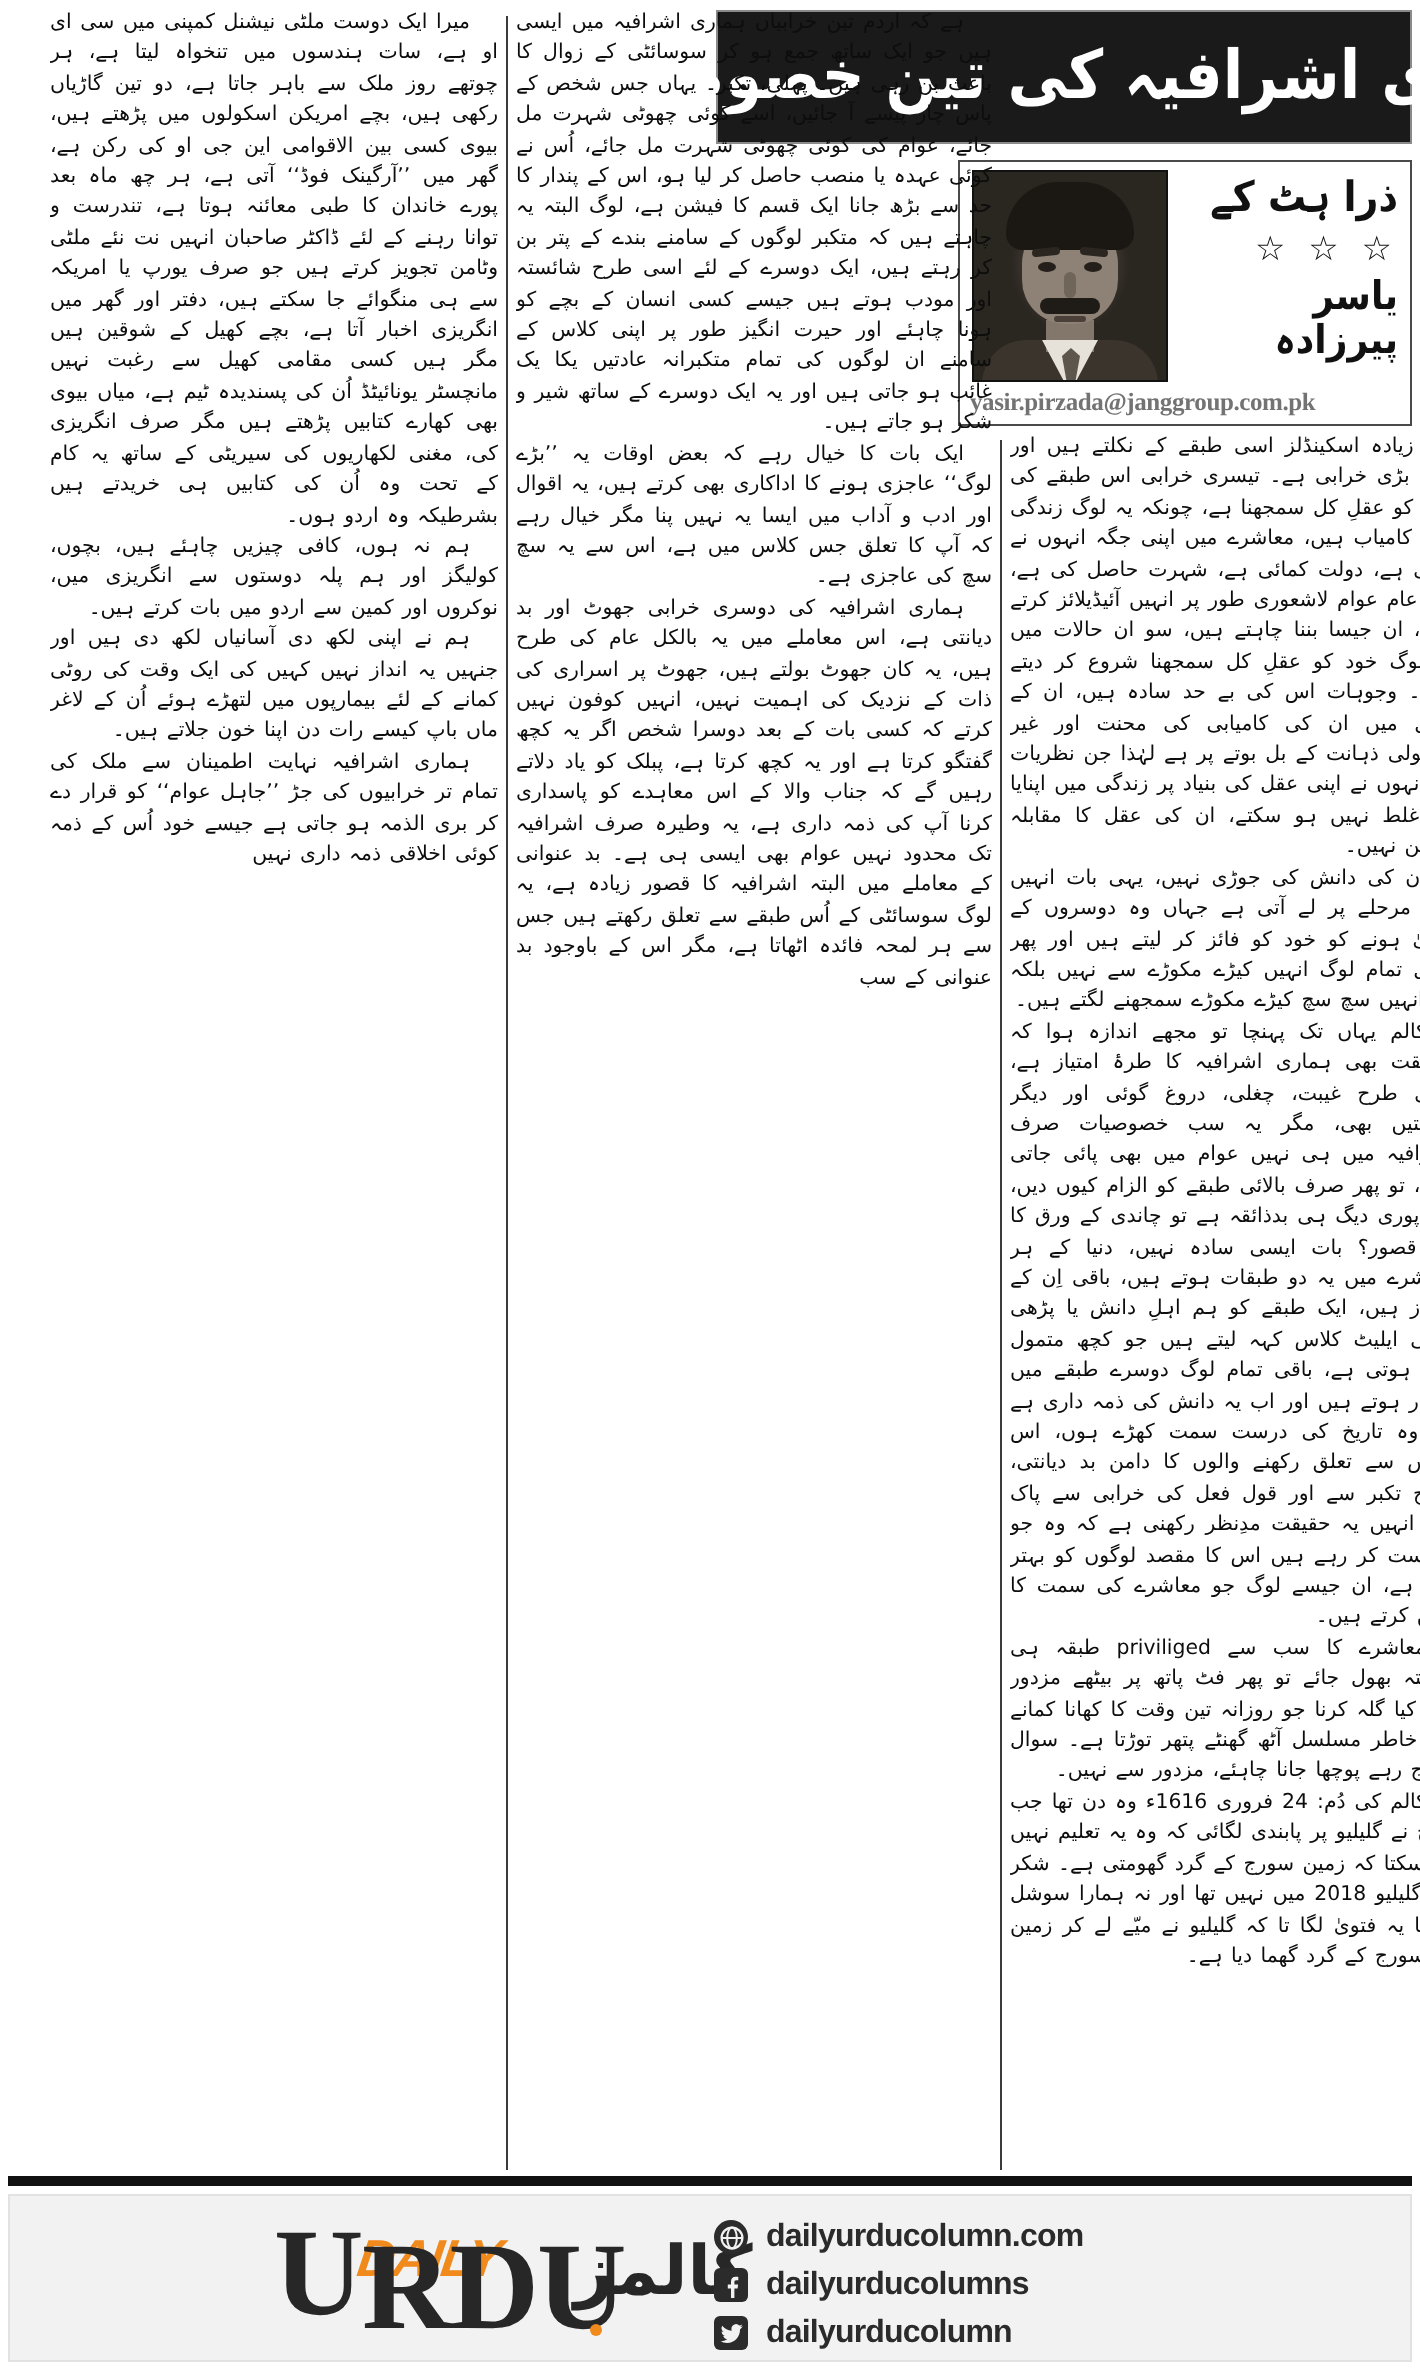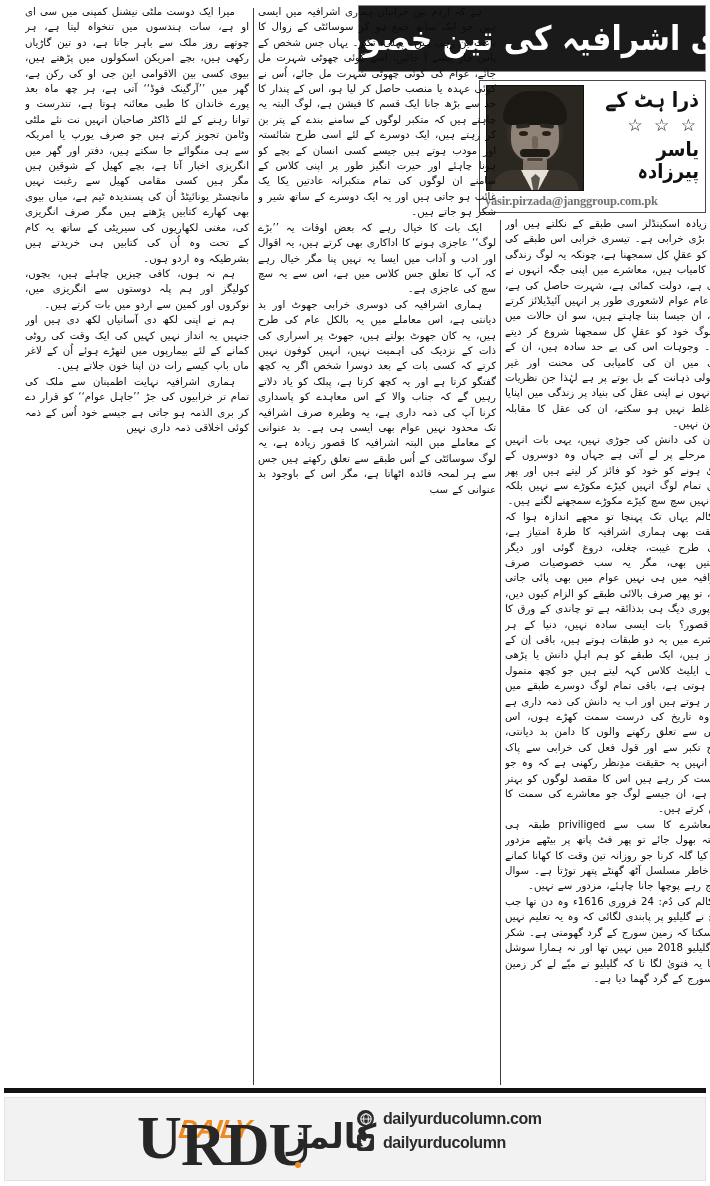--- a/index.html
+++ b/index.html
@@ -253,20 +253,28 @@
         <span class="sicon circle">
           <svg width="12" height="12" viewBox="0 0 12 12">
             <circle cx="6" cy="6" r="5.2" fill="none" stroke="#f2f2f2" stroke-width="1.1"></circle>
             <ellipse cx="6" cy="6" rx="2.4" ry="5.2" fill="none" stroke="#f2f2f2" stroke-width="1"></ellipse>
             <line x1="0.9" y1="6" x2="11.1" y2="6" stroke="#f2f2f2" stroke-width="1"></line>
           </svg>
         </span>
         <span class="stext">dailyurducolumn.com</span>
       </div>
 
+      <div class="srow">
+        <span class="sicon rounded">
+          <svg width="11" height="12" viewBox="0 0 11 12">
+            <path d="M7.2 12V7.2h1.6l.25-1.9H7.2V4.1c0-.55.15-.92.94-.92h1V1.48C8.96 1.45 8.4 1.4 7.75 1.4 6.4 1.4 5.5 2.22 5.5 3.73V5.3H3.9v1.9h1.6V12z" fill="#f2f2f2"></path>
+          </svg>
+        </span>
+        <span class="stext">dailyurducolumns</span>
+      </div>
 
       <div class="srow">
         <span class="sicon rounded">
           <svg width="12" height="11" viewBox="0 0 12 11">
             <path d="M11.4 2.1c-.4.18-.84.3-1.3.36.47-.28.83-.72 1-1.25-.44.26-.93.45-1.45.55A2.28 2.28 0 0 0 5.77 3.8c0 .18.02.35.06.52A6.47 6.47 0 0 1 1.13 1.9a2.28 2.28 0 0 0 .7 3.04c-.37-.01-.72-.11-1.03-.28v.03c0 1.1.78 2.02 1.83 2.23-.19.05-.39.08-.6.08-.15 0-.29-.01-.43-.04a2.28 2.28 0 0 0 2.13 1.58A4.58 4.58 0 0 1 0 9.48a6.45 6.45 0 0 0 3.5 1.03c4.2 0 6.5-3.48 6.5-6.5v-.3c.45-.32.83-.72 1.14-1.18z" fill="#f2f2f2"></path>
           </svg>
         </span>
         <span class="stext">dailyurducolumn</span>
       </div>
 

